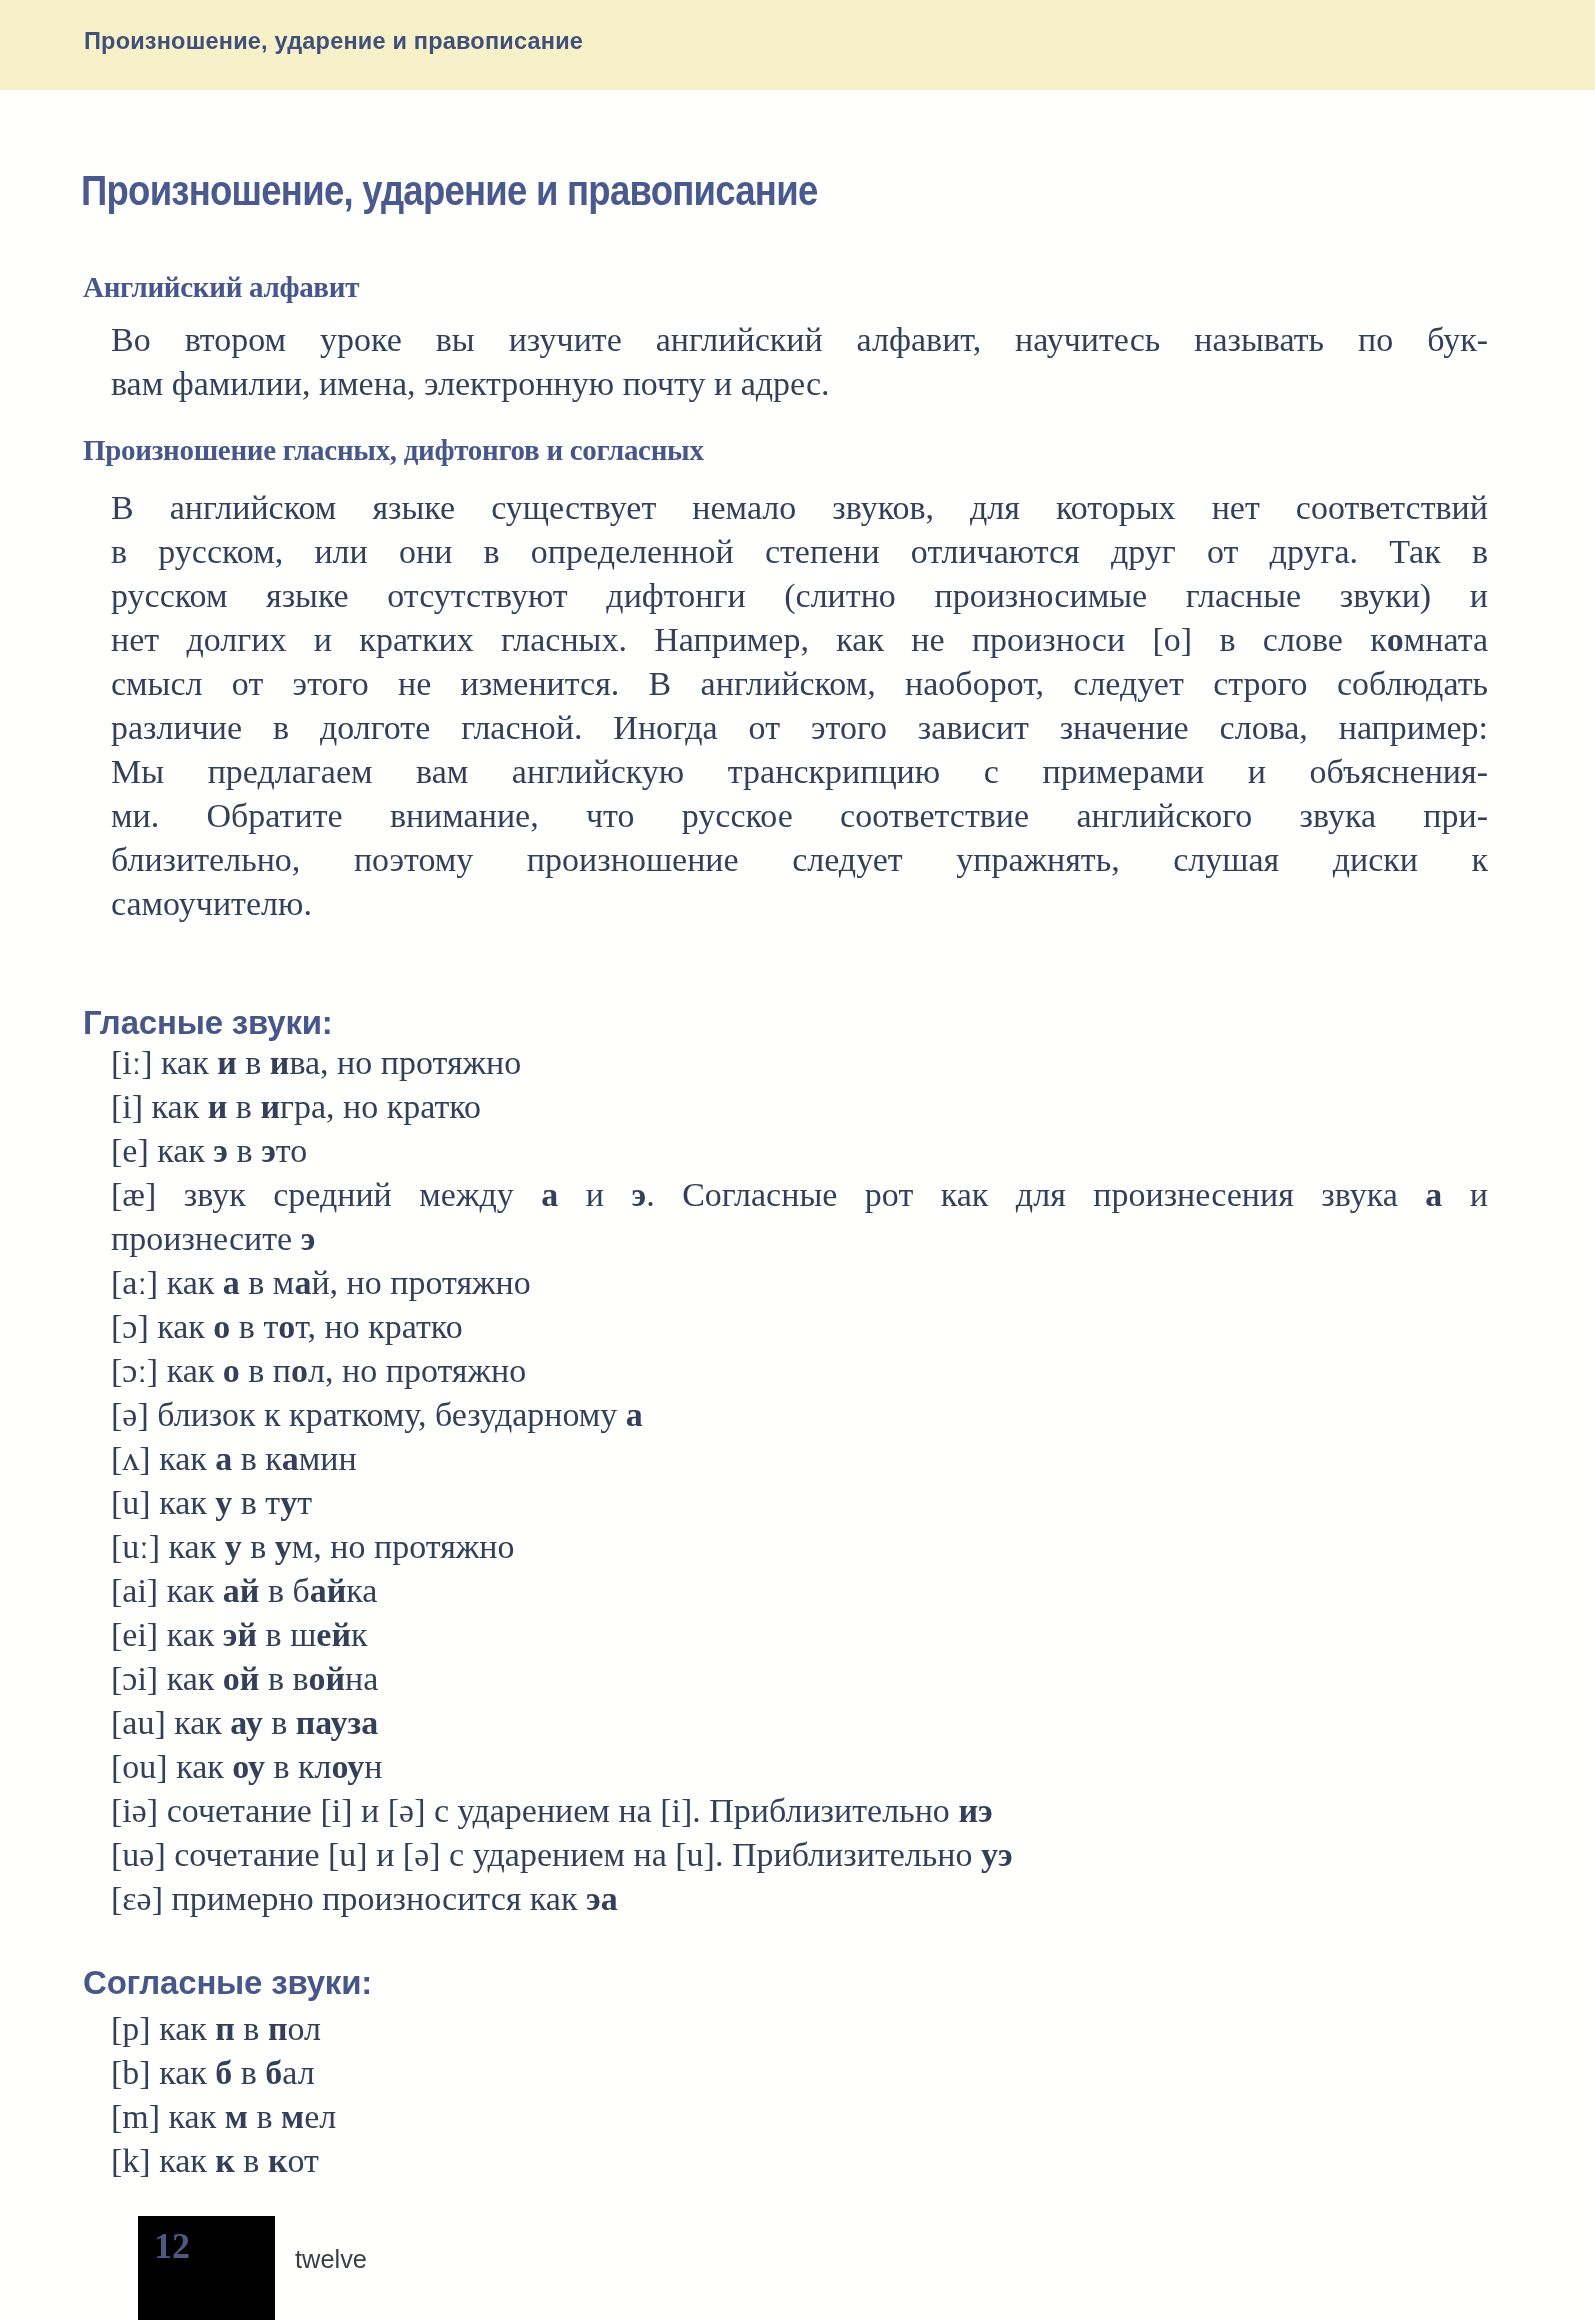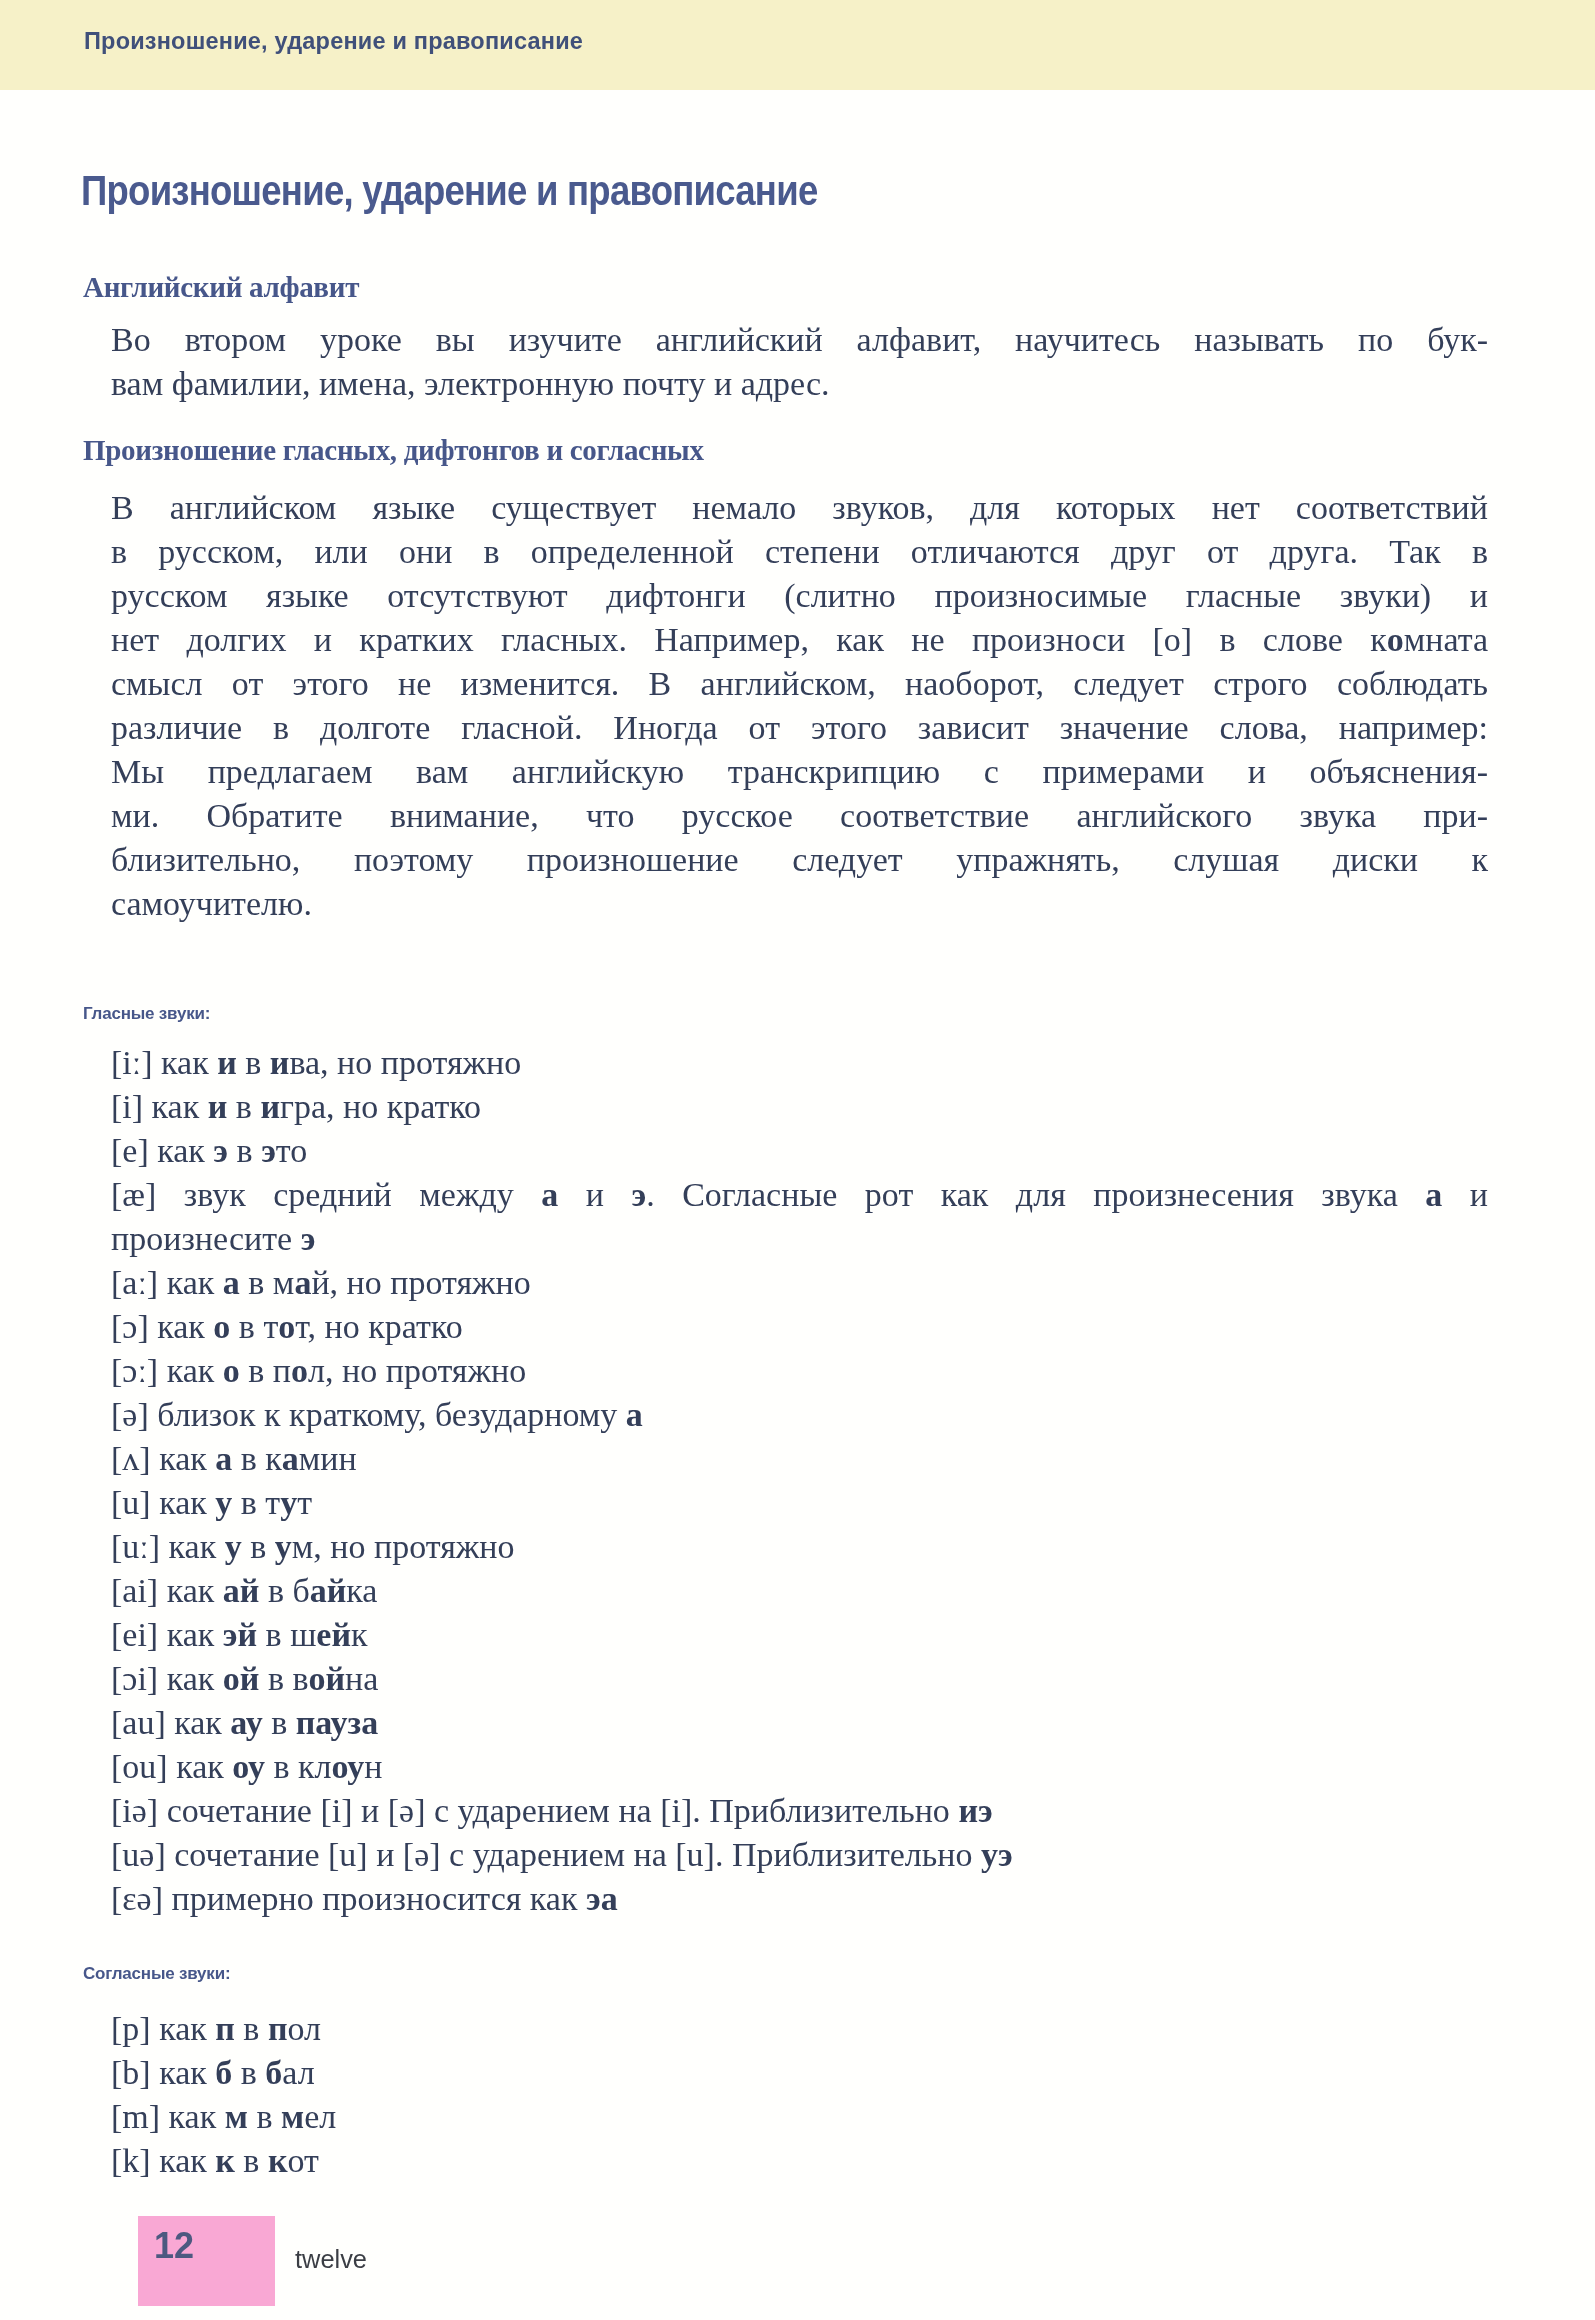--- a/index.html
+++ b/index.html
@@ -54,21 +54,21 @@
     white-space: nowrap;
     font-family: Liberation Serif, serif;
   }
   #h-alphabet { top: 271px; }
   #h-sounds   { top: 434px; }
   .h3 {
     position: absolute;
     left: 83px;
     margin: 0;
     font-weight: bold;
-    font-size: 17px;
+    font-size: 33px;
     color: #47578a;
     letter-spacing: -0.2px;
     white-space: nowrap;
   }
   #h-vowels     { top: 1004px; }
   #h-consonants { top: 1964px; }
   .textblock {
     position: absolute;
     left: 83px;
     width: 1377px;
@@ -85,22 +85,23 @@
   .tline { white-space: nowrap; }
   .tline.just {
     white-space: normal;
     text-align: justify;
     text-align-last: justify;
   }
   .tline b { font-weight: bold; }
   .page-box {
     position: absolute;
     left: 138px; top: 2216px;
-    width: 137px; height: 90px;
-    background: #f9a8d4;
+    width: 137px; height: 105px;
+    background: #000000;
+    font-family: Liberation Serif, serif;
   }
   .page-number {
     position: absolute;
     left: 16px; top: 9.4px;
     font-weight: bold;
     font-size: 36px;
     color: #4d5980;
   }
   .page-word {
     position: absolute;

